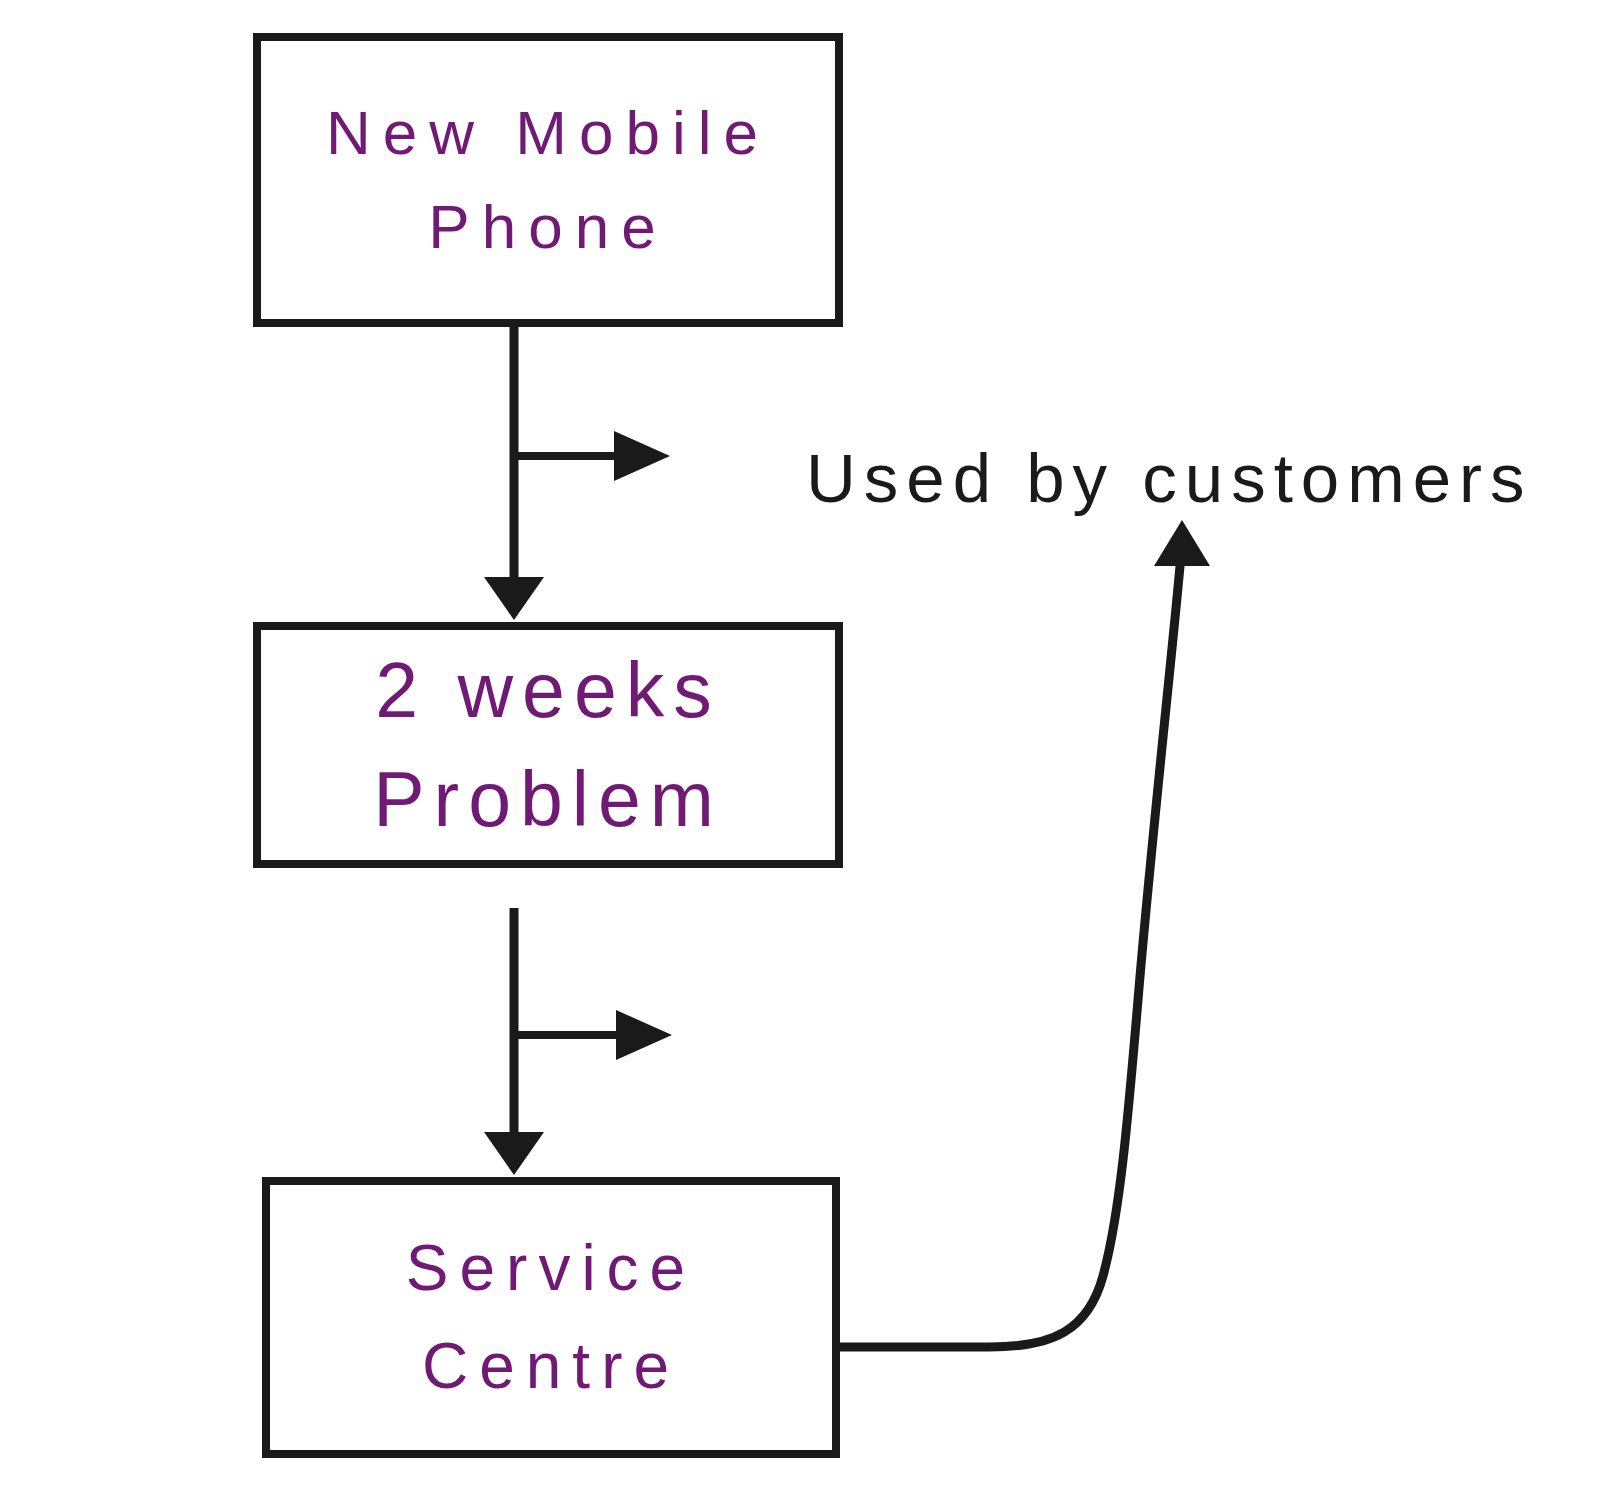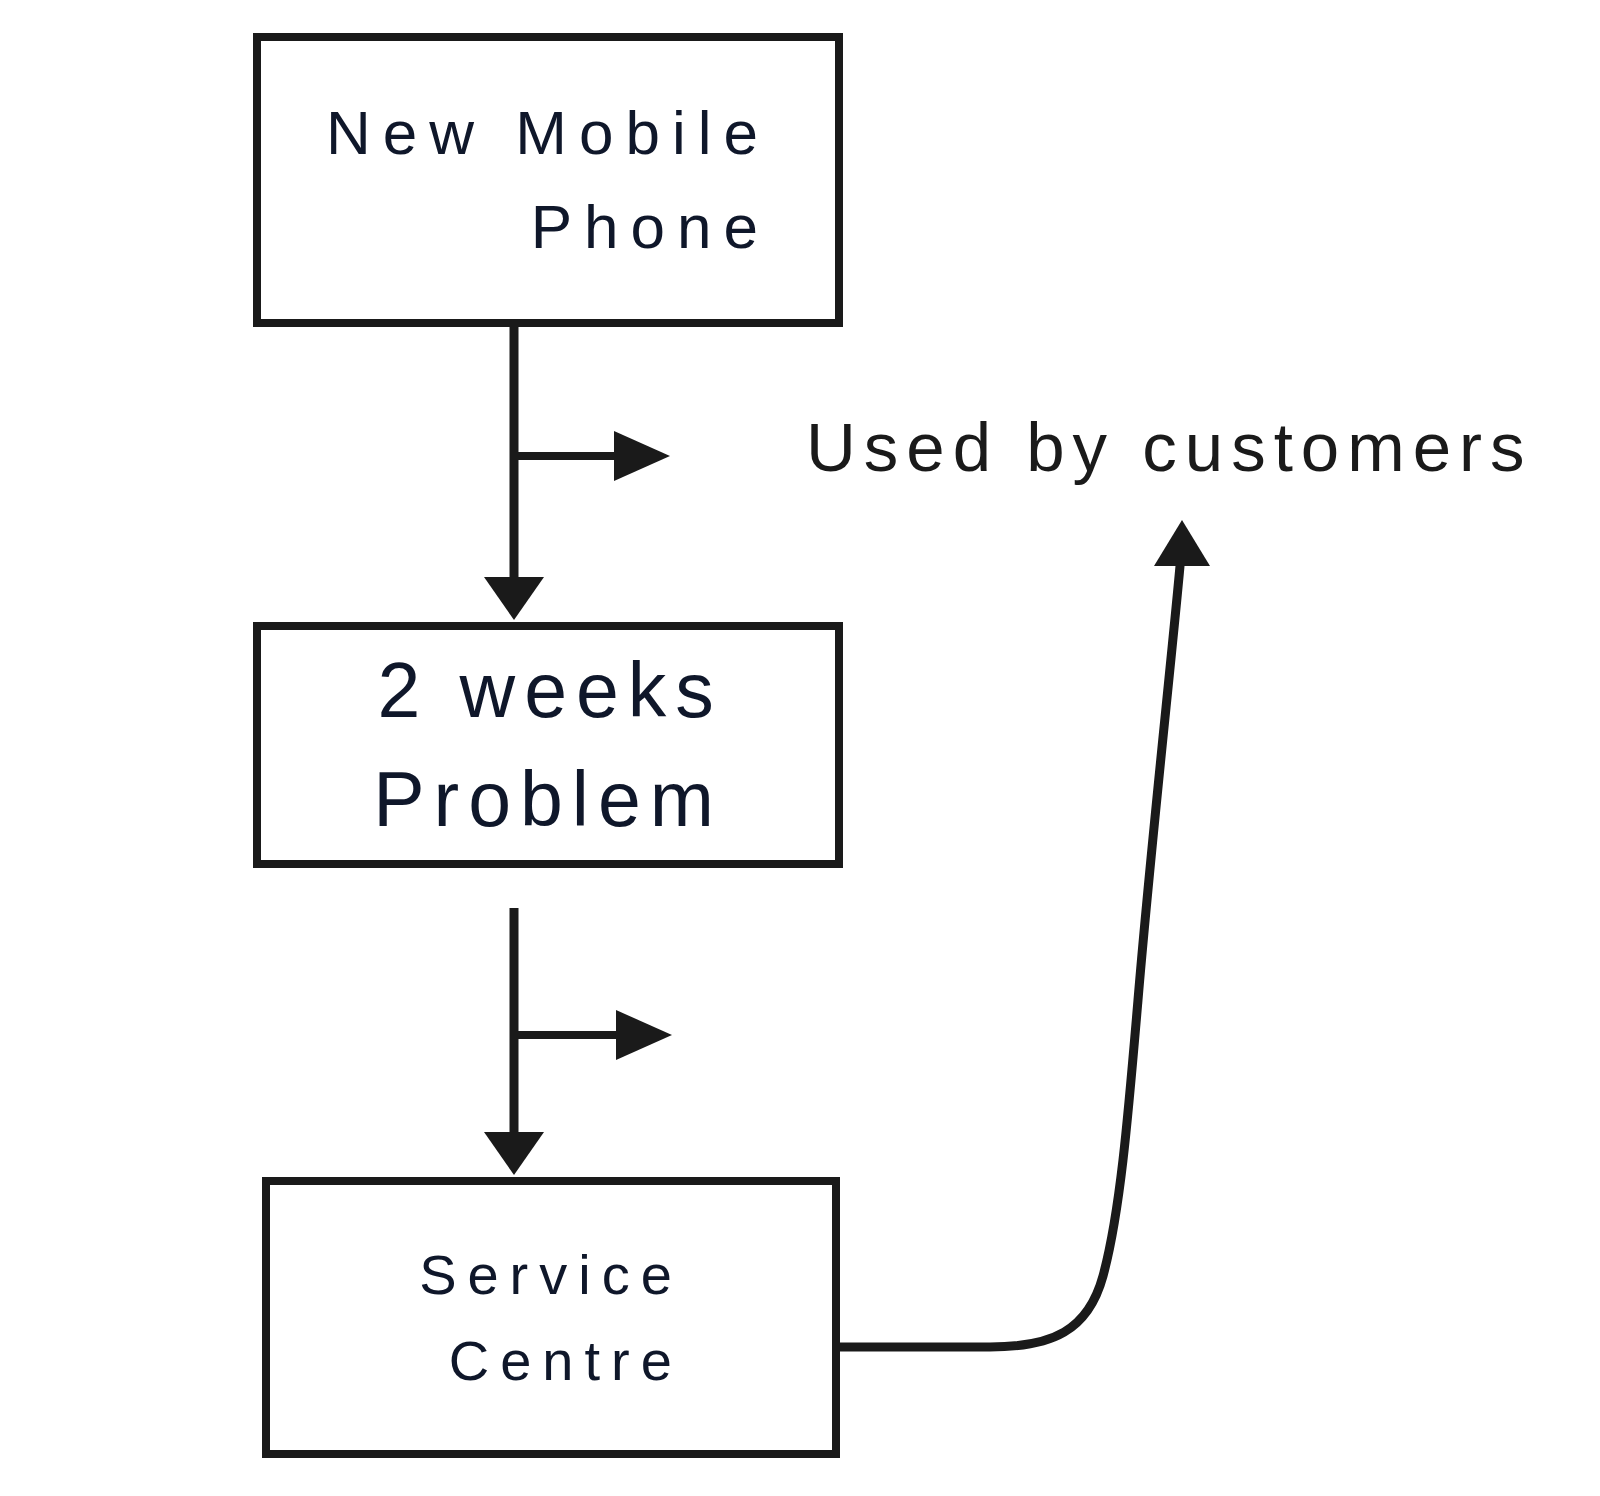--- a/index.html
+++ b/index.html
@@ -28,25 +28,25 @@
   }
   .connectors polygon {
     fill: #1a1a1a;
     stroke: none;
   }
   .node {
     position: absolute;
     box-sizing: border-box;
     border: 8px solid #1a1a1a;
     background: #ffffff;
-    color: #0f172a;
+    color: #701a75;
     display: flex;
     align-items: center;
     justify-content: center;
-    text-align: right;
+    text-align: center;
     white-space: pre-line;
   }
   .node-phone {
     left: 253px;
     top: 33px;
     width: 590px;
     height: 294px;
     font-size: 62px;
     line-height: 1.52;
     letter-spacing: 12px;
@@ -58,28 +58,28 @@
     height: 246px;
     font-size: 77px;
     line-height: 1.42;
     letter-spacing: 9px;
   }
   .node-centre {
     left: 262px;
     top: 1177px;
     width: 578px;
     height: 281px;
-    font-size: 56px;
+    font-size: 64px;
     line-height: 1.52;
     letter-spacing: 11px;
   }
   .annotation {
     position: absolute;
     left: 806px;
-    top: 408px;
+    top: 439px;
     font-size: 69px;
     letter-spacing: 8px;
     color: #1a1a1a;
     white-space: nowrap;
   }
 </style>
 </head>
 <body>
 
 <div class="canvas">

